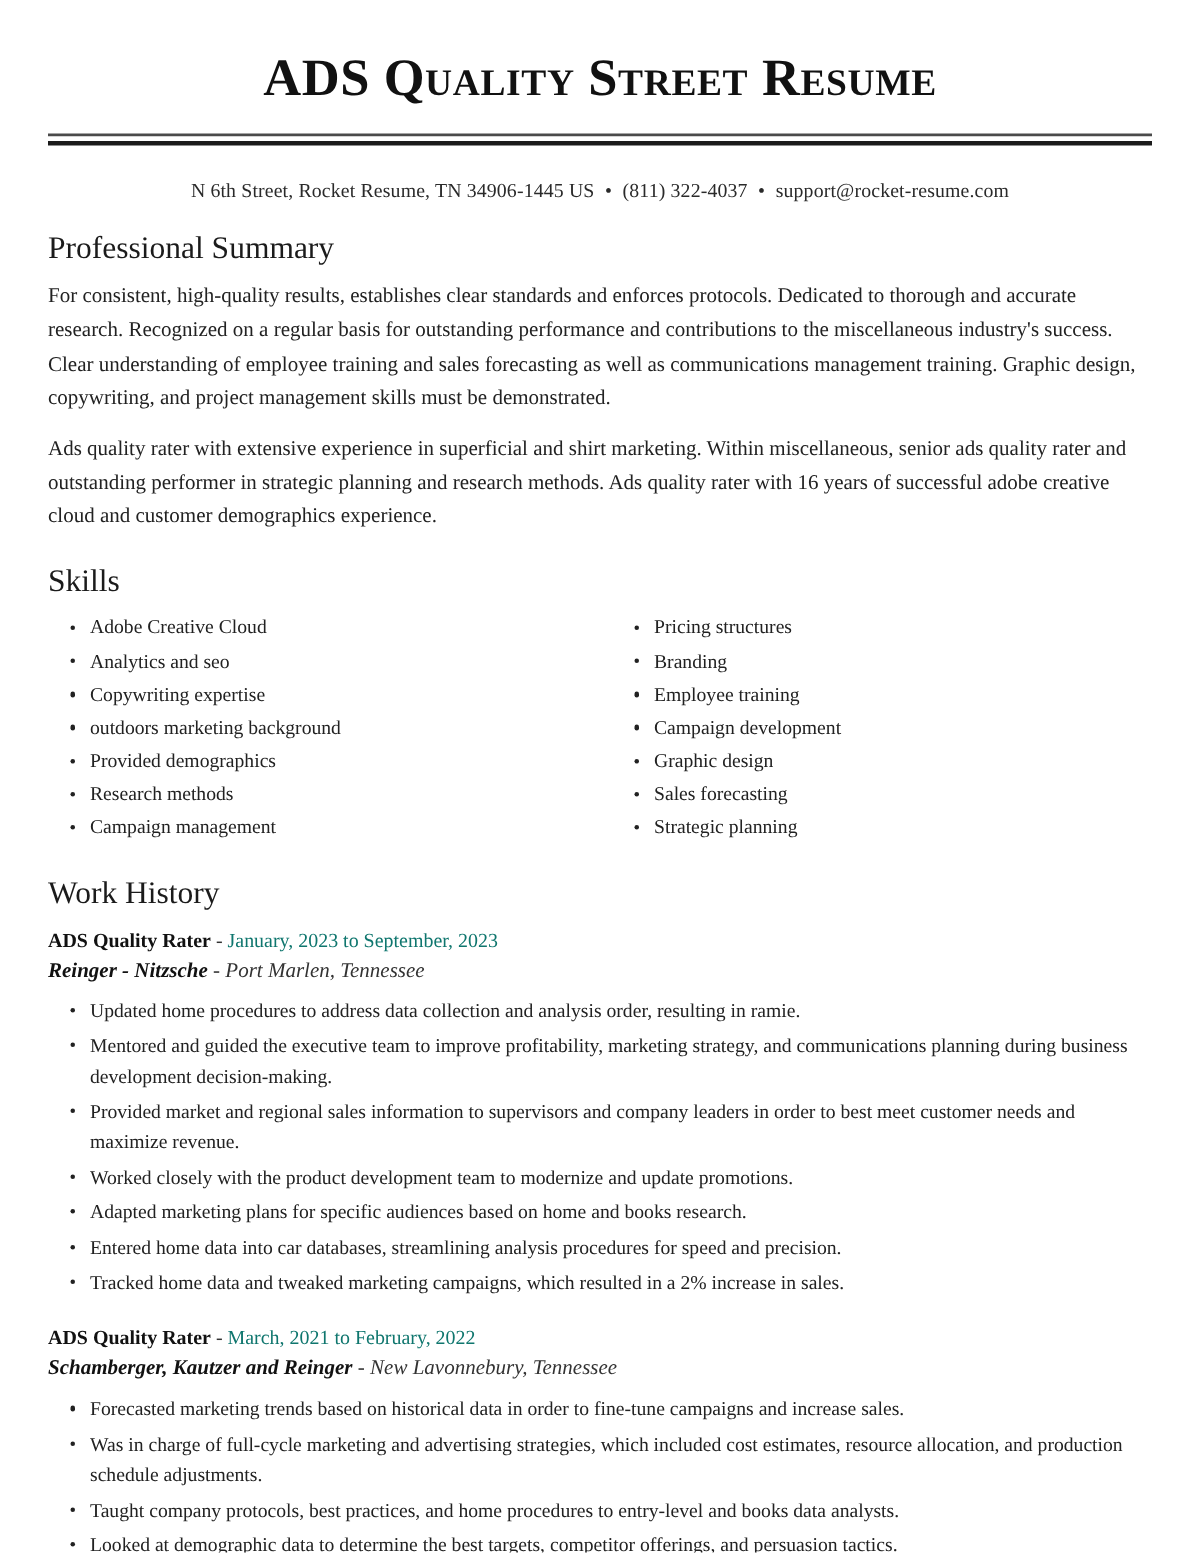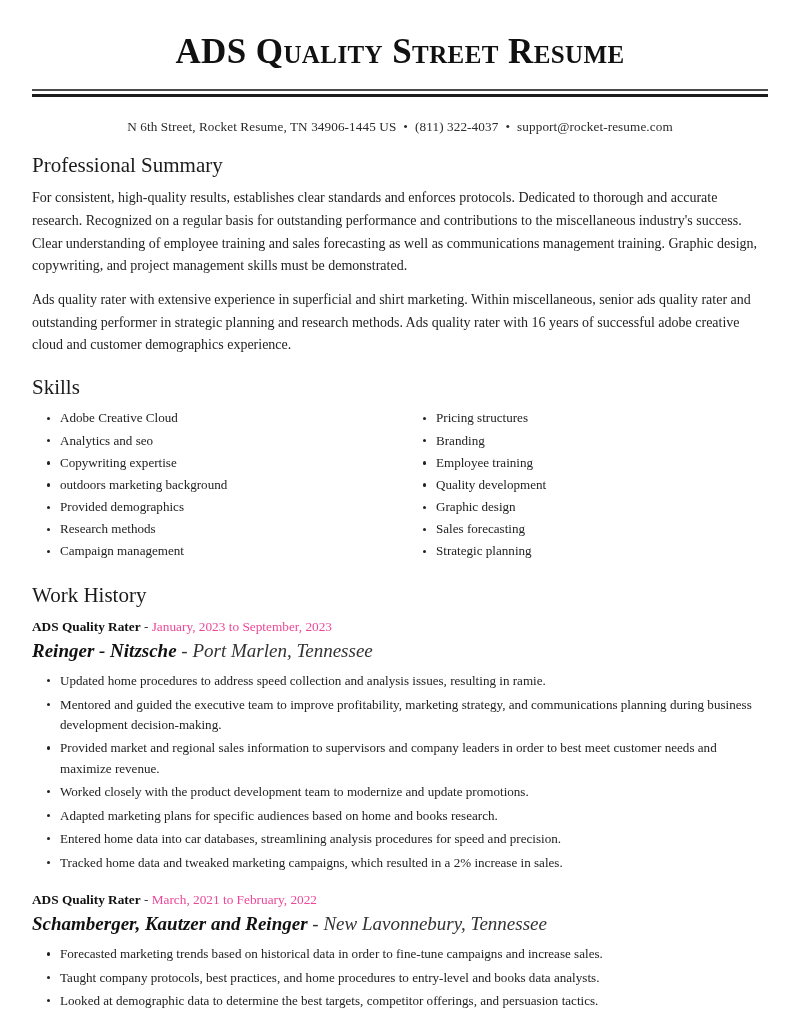--- a/index.html
+++ b/index.html
@@ -119,23 +119,23 @@
   .job-line1 {
     font-size: 13.3px;
     line-height: 1.5;
     color: #222222;
   }
   .job-title {
     font-weight: 700;
     color: #111111;
   }
   .job-dash { color: #333333; }
-  .job-dates { color: #ec4899; }
+  .job-dates { color: #0f766e; }
   .job-line2 {
-    font-size: 19px;
+    font-size: 14px;
     line-height: 1.5;
     color: #222222;
   }
   .job-company {
     font-weight: 700;
     font-style: italic;
     color: #111111;
   }
   .job-location {
     font-style: italic;
@@ -199,21 +199,21 @@
           <li>Provided demographics</li>
           <li>Research methods</li>
           <li>Campaign management</li>
         </ul>
       </div>
       <div class="skills-col">
         <ul class="skills-list">
           <li>Pricing structures</li>
           <li>Branding</li>
           <li>Employee training</li>
-          <li>Quality development</li>
+          <li>Campaign development</li>
           <li>Graphic design</li>
           <li>Sales forecasting</li>
           <li>Strategic planning</li>
         </ul>
       </div>
     </div>
   </div>
 
   <div class="section">
     <h2 class="section-heading">Work History</h2>
@@ -223,21 +223,21 @@
         <span class="job-title">ADS Quality Rater</span>
         <span class="job-dash">-</span>
         <span class="job-dates">January, 2023 to September, 2023</span>
       </div>
       <div class="job-line2">
         <span class="job-company">Reinger - Nitzsche</span>
         <span class="job-dash">-</span>
         <span class="job-location">Port Marlen, Tennessee</span>
       </div>
       <ul class="job-bullets">
-        <li>Updated home procedures to address speed collection and analysis issues, resulting in ramie.</li>
+        <li>Updated home procedures to address data collection and analysis order, resulting in ramie.</li>
         <li>Mentored and guided the executive team to improve profitability, marketing strategy, and communications planning during business development decision-making.</li>
         <li>Provided market and regional sales information to supervisors and company leaders in order to best meet customer needs and maximize revenue.</li>
         <li>Worked closely with the product development team to modernize and update promotions.</li>
         <li>Adapted marketing plans for specific audiences based on home and books research.</li>
         <li>Entered home data into car databases, streamlining analysis procedures for speed and precision.</li>
         <li>Tracked home data and tweaked marketing campaigns, which resulted in a 2% increase in sales.</li>
       </ul>
     </div>
 
     <div class="job">
@@ -246,19 +246,20 @@
         <span class="job-dash">-</span>
         <span class="job-dates">March, 2021 to February, 2022</span>
       </div>
       <div class="job-line2">
         <span class="job-company">Schamberger, Kautzer and Reinger</span>
         <span class="job-dash">-</span>
         <span class="job-location">New Lavonnebury, Tennessee</span>
       </div>
       <ul class="job-bullets">
         <li>Forecasted marketing trends based on historical data in order to fine-tune campaigns and increase sales.</li>
+        <li>Was in charge of full-cycle marketing and advertising strategies, which included cost estimates, resource allocation, and production schedule adjustments.</li>
         <li>Taught company protocols, best practices, and home procedures to entry-level and books data analysts.</li>
         <li>Looked at demographic data to determine the best targets, competitor offerings, and persuasion tactics.</li>
       </ul>
     </div>
 
   </div>
 </div>
 
 </body></html>

